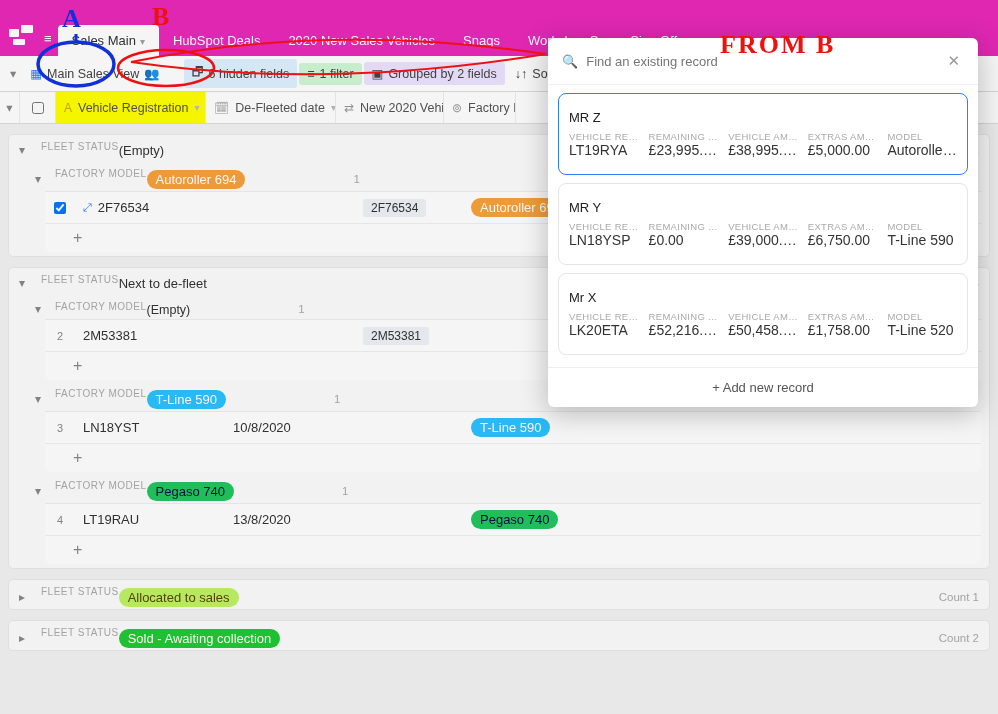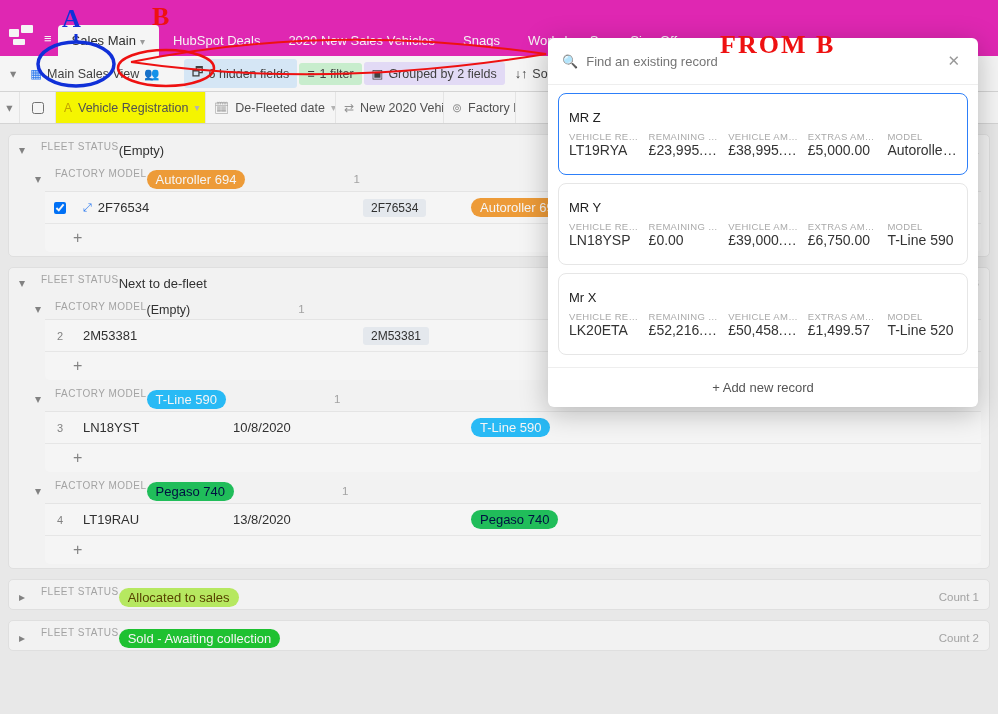--- a/index.html
+++ b/index.html
@@ -473,21 +473,21 @@
       <div class="rec-col">
             <div class="rec-lbl">REMAINING OWED</div>
             <div class="rec-vv">£52,216.00</div>
           </div>
       <div class="rec-col">
             <div class="rec-lbl">VEHICLE AM…</div>
             <div class="rec-vv">£50,458.00</div>
           </div>
       <div class="rec-col">
             <div class="rec-lbl">EXTRAS AMO…</div>
-            <div class="rec-vv">£1,499.57</div>
+            <div class="rec-vv">£1,758.00</div>
           </div>
       <div class="rec-col">
             <div class="rec-lbl">MODEL</div>
             <div class="rec-vv">T-Line 520</div>
           </div>
     </div>
       </div>
     </div>
   <div class="popup-add">
     <span>+ Add new record</span>

